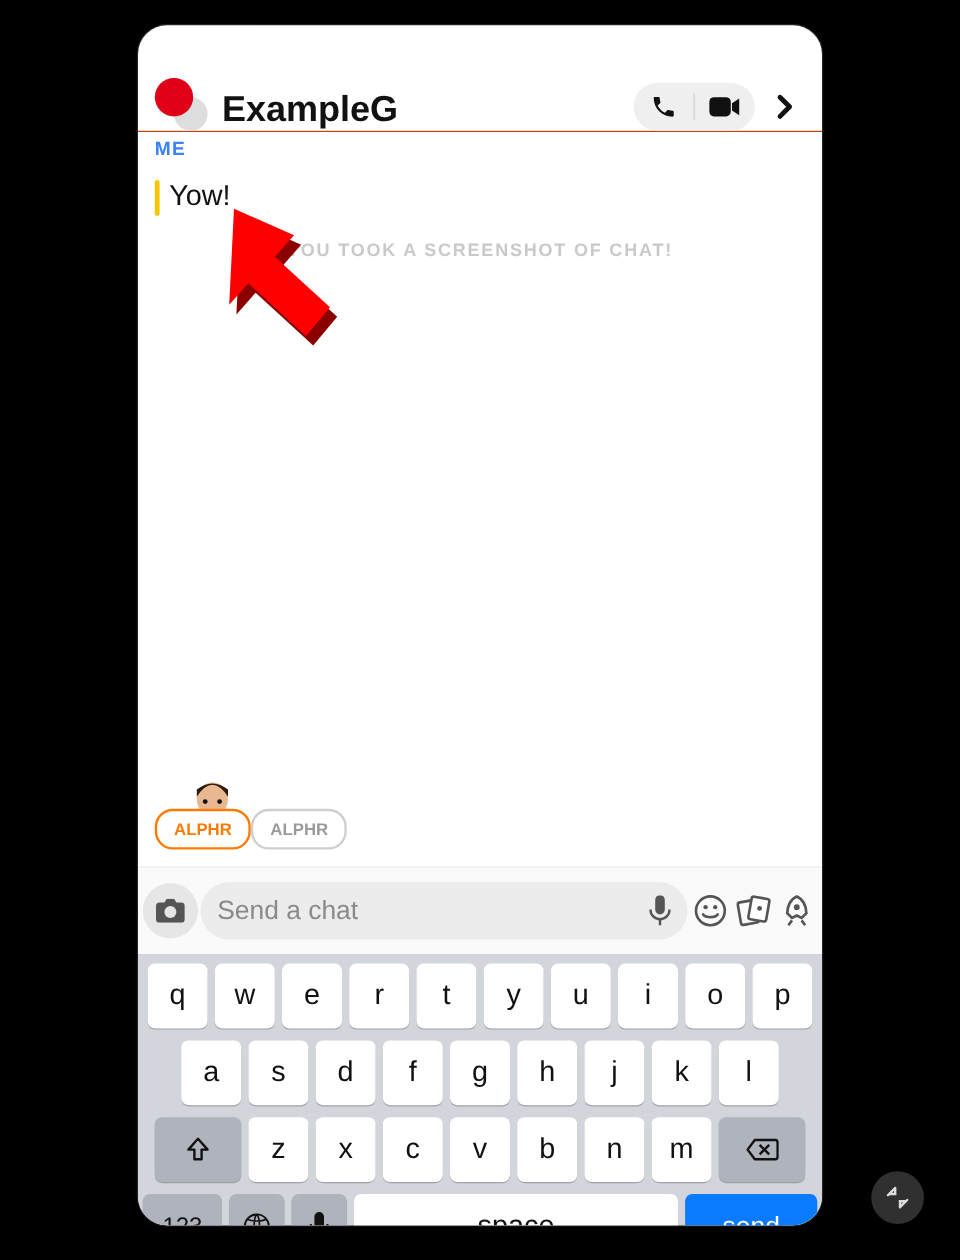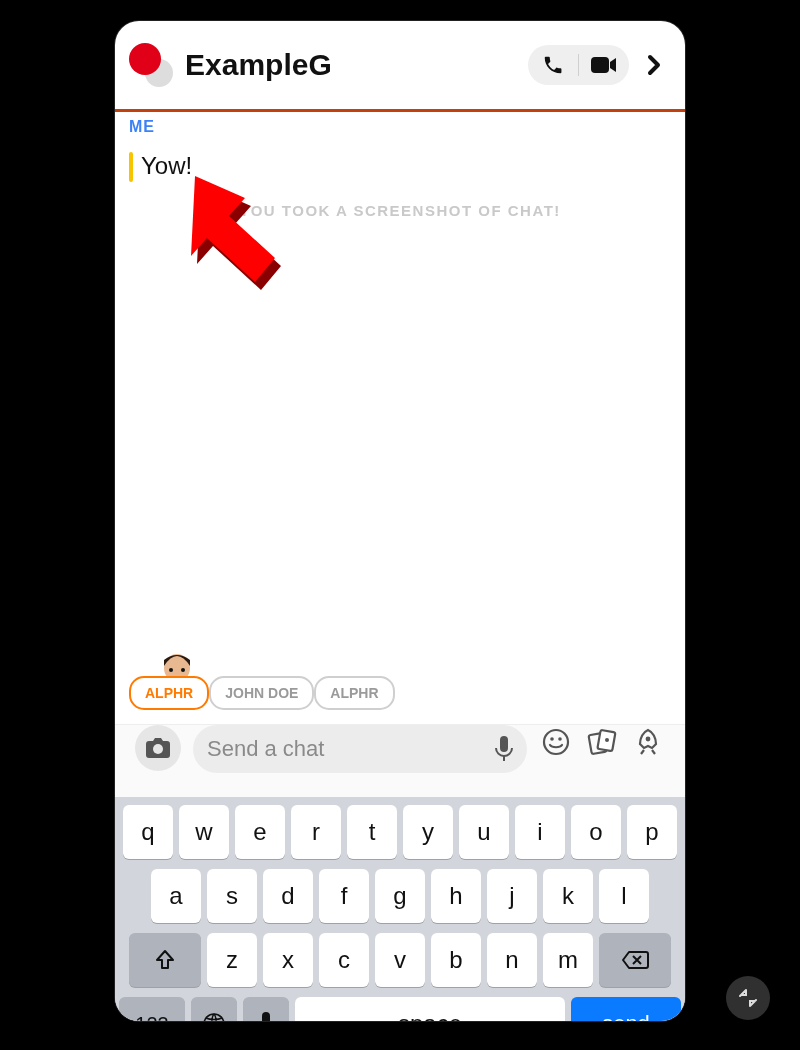--- a/index.html
+++ b/index.html
@@ -1,18 +1,18 @@
 <!DOCTYPE html>
 <html><head>
 <meta charset="utf-8">
 <style>
   html,body{margin:0;padding:0;width:800px;height:1050px;background:#000;font-family:-apple-system,Helvetica,Arial,sans-serif;overflow:hidden}
   .phone{position:absolute;left:115px;top:21px;width:570px;height:1000px;background:#fff;border-radius:24px;overflow:hidden;box-shadow:0 0 0 1px #222}
   
-  .hdr{height:88px;display:flex;align-items:center;padding:0 14px;border-bottom:3px solid #c2410c}
+  .hdr{height:88px;display:flex;align-items:flex-end;padding:0 14px;border-bottom:1px solid #c2410c}
   .avatar{width:44px;height:44px;border-radius:22px;position:relative;margin-right:12px;flex:0 0 44px}
   .avatar .a1{position:absolute;left:0;top:0;width:32px;height:32px;border-radius:16px;background:#e00018}
   .avatar .a2{position:absolute;right:0;bottom:0;width:28px;height:28px;border-radius:14px;background:#ddd}
   .title{font-size:30px;font-weight:800;color:#111;flex:1}
   .callgrp{display:flex;background:#efefef;border-radius:20px;height:40px;align-items:center}
   .callgrp .btn{width:50px;height:40px;display:flex;align-items:center;justify-content:center}
   .callgrp .sep{width:1px;height:22px;background:#cfcfcf}
   .chev{width:34px;height:40px;display:flex;align-items:center;justify-content:center;margin-left:8px}
   
   .chat{position:relative;height:612px}
@@ -21,21 +21,21 @@
   .msg{position:absolute;left:26px;top:40px;font-size:24px;color:#111}
   .sysmsg{position:absolute;left:0;right:0;top:90px;text-align:center;font-size:15px;font-weight:700;letter-spacing:1.5px;color:#c9c9c9}
   
   .arrow{position:absolute;left:74px;top:60px;width:110px;height:150px;pointer-events:none}
   
   .chips{position:absolute;left:0;right:0;bottom:14px;display:flex;gap:0;padding:0 14px}
   .chip{height:30px;border-radius:15px;border:2px solid #cfcfcf;color:#9a9a9a;font-size:14px;font-weight:700;padding:0 14px;display:flex;align-items:center;background:#fff}
   .chip.active{border-color:#ff7a00;color:#ff7a00}
   .bitmoji{position:absolute;left:40px;bottom:38px;width:44px;height:34px}
   
-  .inputrow{height:72px;background:#fafafa;border-top:1px solid #eee;display:flex;padding:0 20px;gap:12px}
+  .inputrow{height:72px;background:#fafafa;border-top:1px solid #eee;display:flex;align-items:center;padding:0 4px;gap:2px}
   .cam{width:46px;height:46px;border-radius:23px;background:#e6e6e6;display:flex;align-items:center;justify-content:center}
   .inbox{flex:1;height:48px;border-radius:24px;background:#ececec;display:flex;align-items:center;padding:0 14px;color:#8a8a8a;font-size:22px}
   .inbox .ph{flex:1}
   .iconbtn{width:34px;height:34px;display:flex;align-items:center;justify-content:center}
   
   .kbd{height:300px;background:#d2d5db;padding:8px 4px 4px;box-sizing:border-box}
   .krow{display:flex;justify-content:center;gap:6px;margin-bottom:10px}
   .key{background:#fff;border-radius:6px;height:54px;width:50px;display:flex;align-items:center;justify-content:center;font-size:24px;color:#111;box-shadow:0 1px 0 #9ea1a7}
   .key.fn{background:#aeb3bc}
   .key.wide{width:72px}
@@ -97,23 +97,20 @@
       <path d="M9 14 Q22 -6 35 14 L35 8 Q22 -2 9 8 Z" fill="#2a1a10"></path>
       <circle cx="16" cy="18" r="2" fill="#111"></circle>
         <circle cx="28" cy="18" r="2" fill="#111"></circle>
       <path d="M17 25 Q22 29 27 25" stroke="#7a3a20" stroke-width="2" fill="none"></path>
       <path d="M6 34 Q22 24 38 34 Z" fill="#123a6b"></path>
     </svg>
 
     <div class="chips">
       <div class="chip active">
           <span>ALPHR</span>
-        </div>
-      <div class="chip">
-          <span>JOHN DOE</span>
         </div>
       <div class="chip">
           <span>ALPHR</span>
         </div>
     </div>
   </div>
 
   <div class="inputrow">
     <div class="cam">
       <svg width="24" height="20" viewBox="0 0 24 20">

